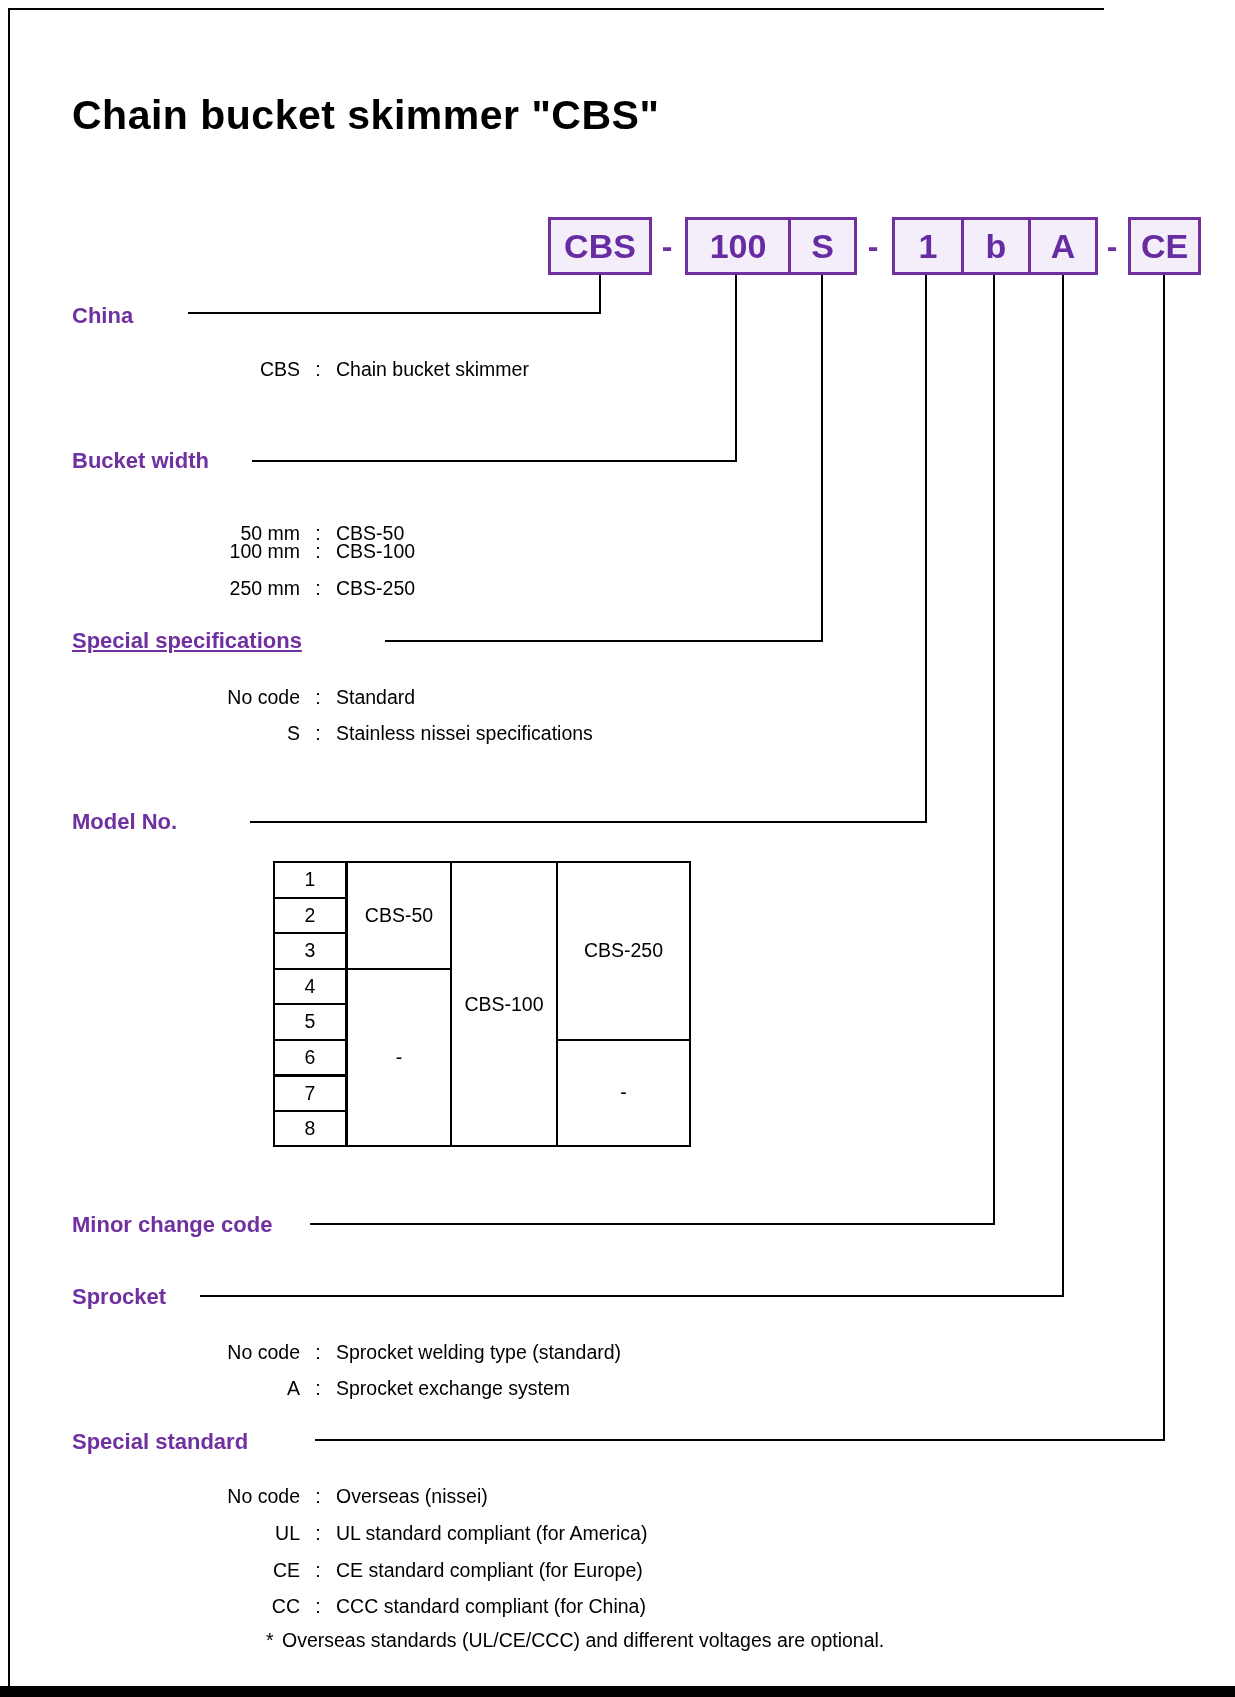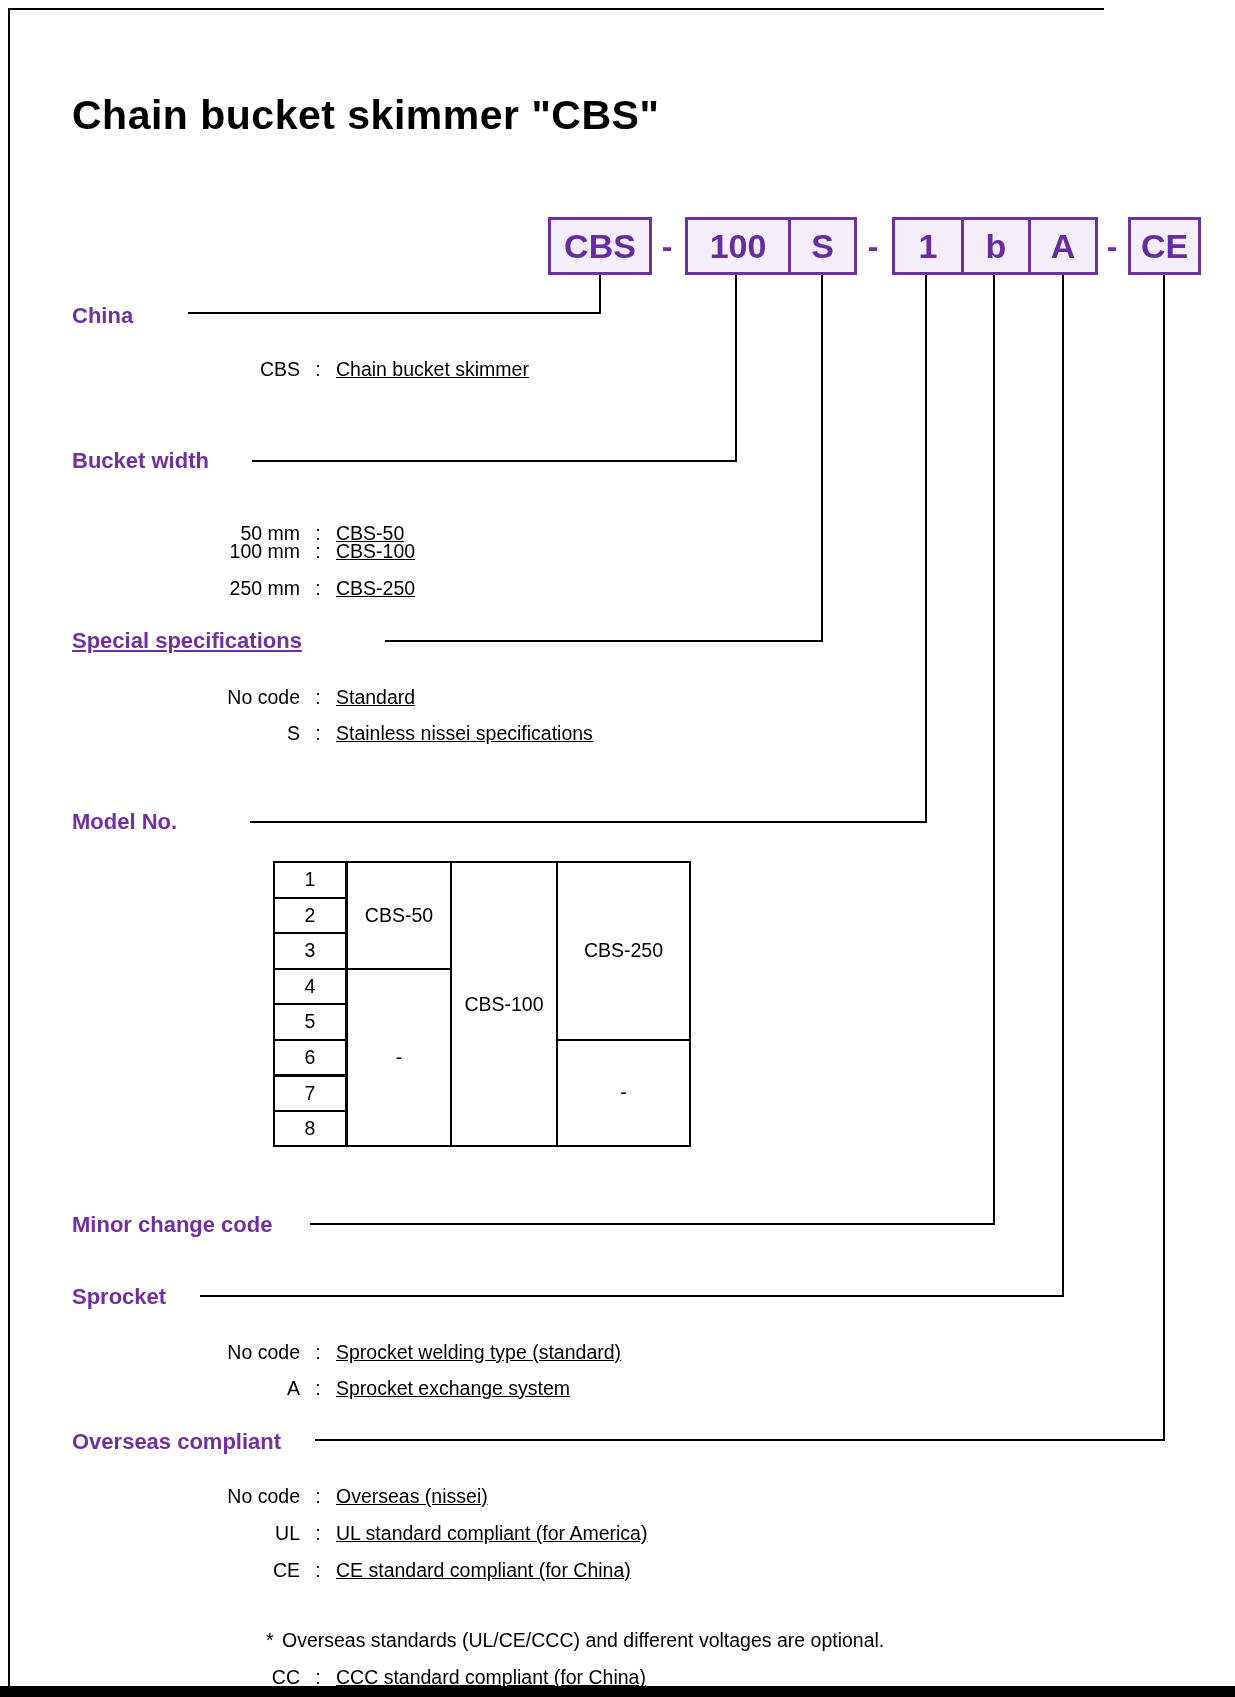--- a/index.html
+++ b/index.html
@@ -44,21 +44,21 @@
   .hline{position:absolute;height:2px;background:#000;}
   .vline{position:absolute;width:2px;background:#000;}
   
   .specrow{
     position:absolute;left:100px;
     display:flex;align-items:baseline;
     font-size:19.5px;line-height:26px;color:#000;
   }
   .specrow .lbl{width:200px;text-align:right;white-space:nowrap;}
   .specrow .col{width:36px;text-align:center;}
-  .specrow .val{text-align:center;white-space:nowrap;text-decoration:underline;}
+  .specrow .val{text-align:center;white-space:nowrap;}
   
   .modeltable{
     position:absolute;left:273px;top:861px;
     border-collapse:collapse;font-size:19.5px;color:#000;
   }
   .modeltable td{
     border:2px solid #000;text-align:center;vertical-align:middle;
     padding:0;
   }
   .modeltable td.num{width:70px;border-right:3px solid #000;}
@@ -208,37 +208,37 @@
     <span class="lbl">No code</span>
     <span class="col">:</span>
     <span class="val">Sprocket welding type (standard)</span>
   </div>
   <div class="specrow" style="top:1375px;">
     <span class="lbl">A</span>
     <span class="col">:</span>
     <span class="val">Sprocket exchange system</span>
   </div>
 
-  <div class="heading" style="top:1428px;">Overseas compliant</div>
+  <div class="heading" style="top:1428px;">Special standard</div>
   <div class="specrow" style="top:1483px;">
     <span class="lbl">No code</span>
     <span class="col">:</span>
     <span class="val">Overseas (nissei)</span>
   </div>
   <div class="specrow" style="top:1520px;">
     <span class="lbl">UL</span>
     <span class="col">:</span>
     <span class="val">UL standard compliant (for America)</span>
   </div>
   <div class="specrow" style="top:1557px;">
     <span class="lbl">CE</span>
     <span class="col">:</span>
-    <span class="val">CE standard compliant (for China)</span>
-  </div>
-  <div class="specrow" style="top:1664px;">
+    <span class="val">CE standard compliant (for Europe)</span>
+  </div>
+  <div class="specrow" style="top:1593px;">
     <span class="lbl">CC</span>
     <span class="col">:</span>
     <span class="val">CCC standard compliant (for China)</span>
   </div>
 
   <div class="footnote">
     <span class="mark">*</span>
     <span>Overseas standards (UL/CE/CCC) and different voltages are optional.</span>
   </div>
 

